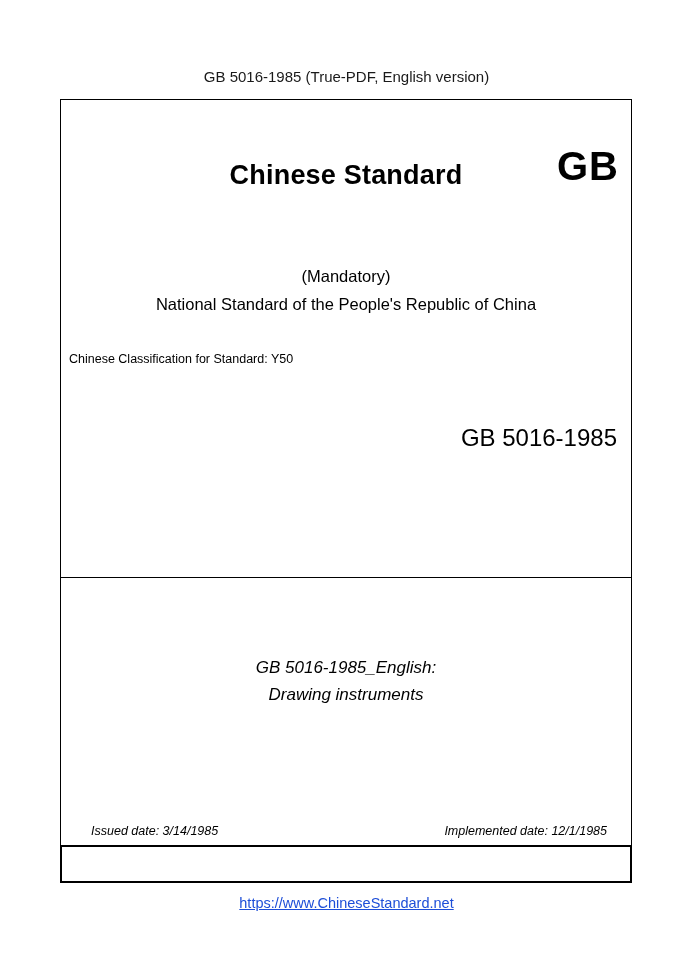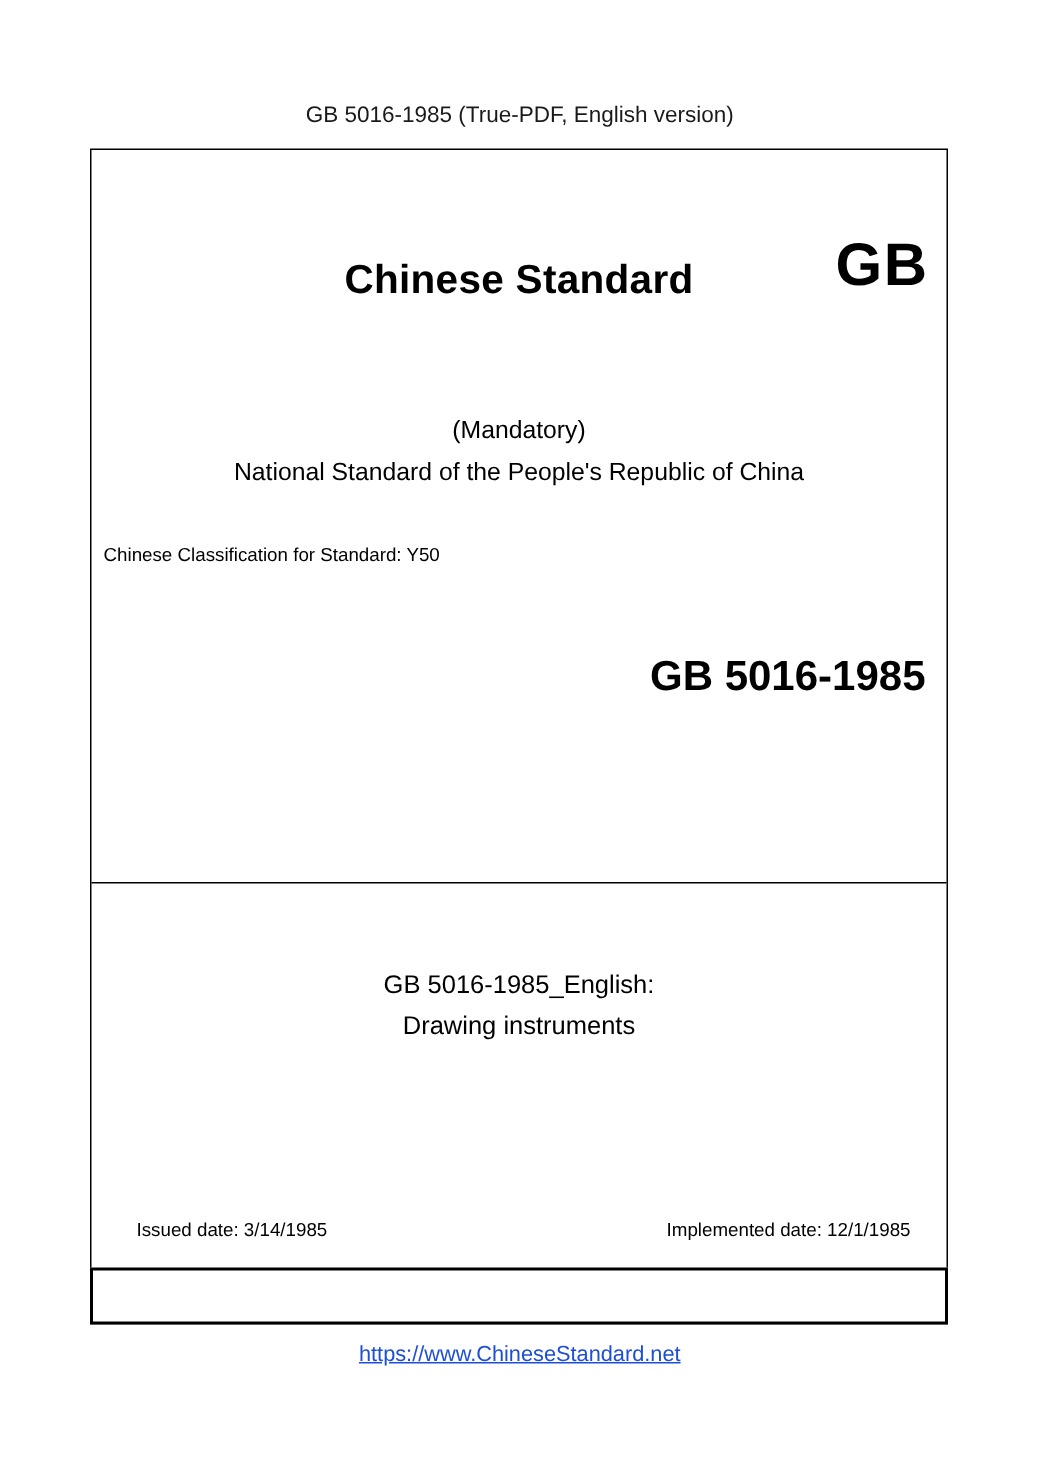--- a/index.html
+++ b/index.html
@@ -41,21 +41,21 @@
     top: 99px;
     width: 572px;
     height: 784px;
     border: 1.5px solid #000;
     box-sizing: border-box;
   }
 
   .upper-panel {
     position: absolute;
     left: 0;
-    top: 15px;
+    top: 4px;
     width: 100%;
     height: 474px;
     border-bottom: 1.5px solid #000;
     box-sizing: border-box;
   }
 
   .title-main {
     position: absolute;
     left: 0;
     top: 56px;
@@ -89,31 +89,32 @@
     position: absolute;
     left: 8px;
     top: 248px;
     font-size: 12.5px;
   }
 
   .std-number {
     position: absolute;
     right: 14px;
     top: 320px;
-    font-size: 28px;
-    font-weight: bold;
+    font-size: 24px;
+    font-weight: normal;
     margin-left: 48px;
   }
 
   .lower-panel {
     position: absolute;
     left: 0;
-    top: 463px;
+    top: 474px;
     width: 100%;
     height: 308px;
+    font-style: italic;
   }
 
   .doc-title {
     position: absolute;
     left: 0;
     top: 80px;
     width: 100%;
     text-align: center;
     font-size: 17px;
     line-height: 27px;

